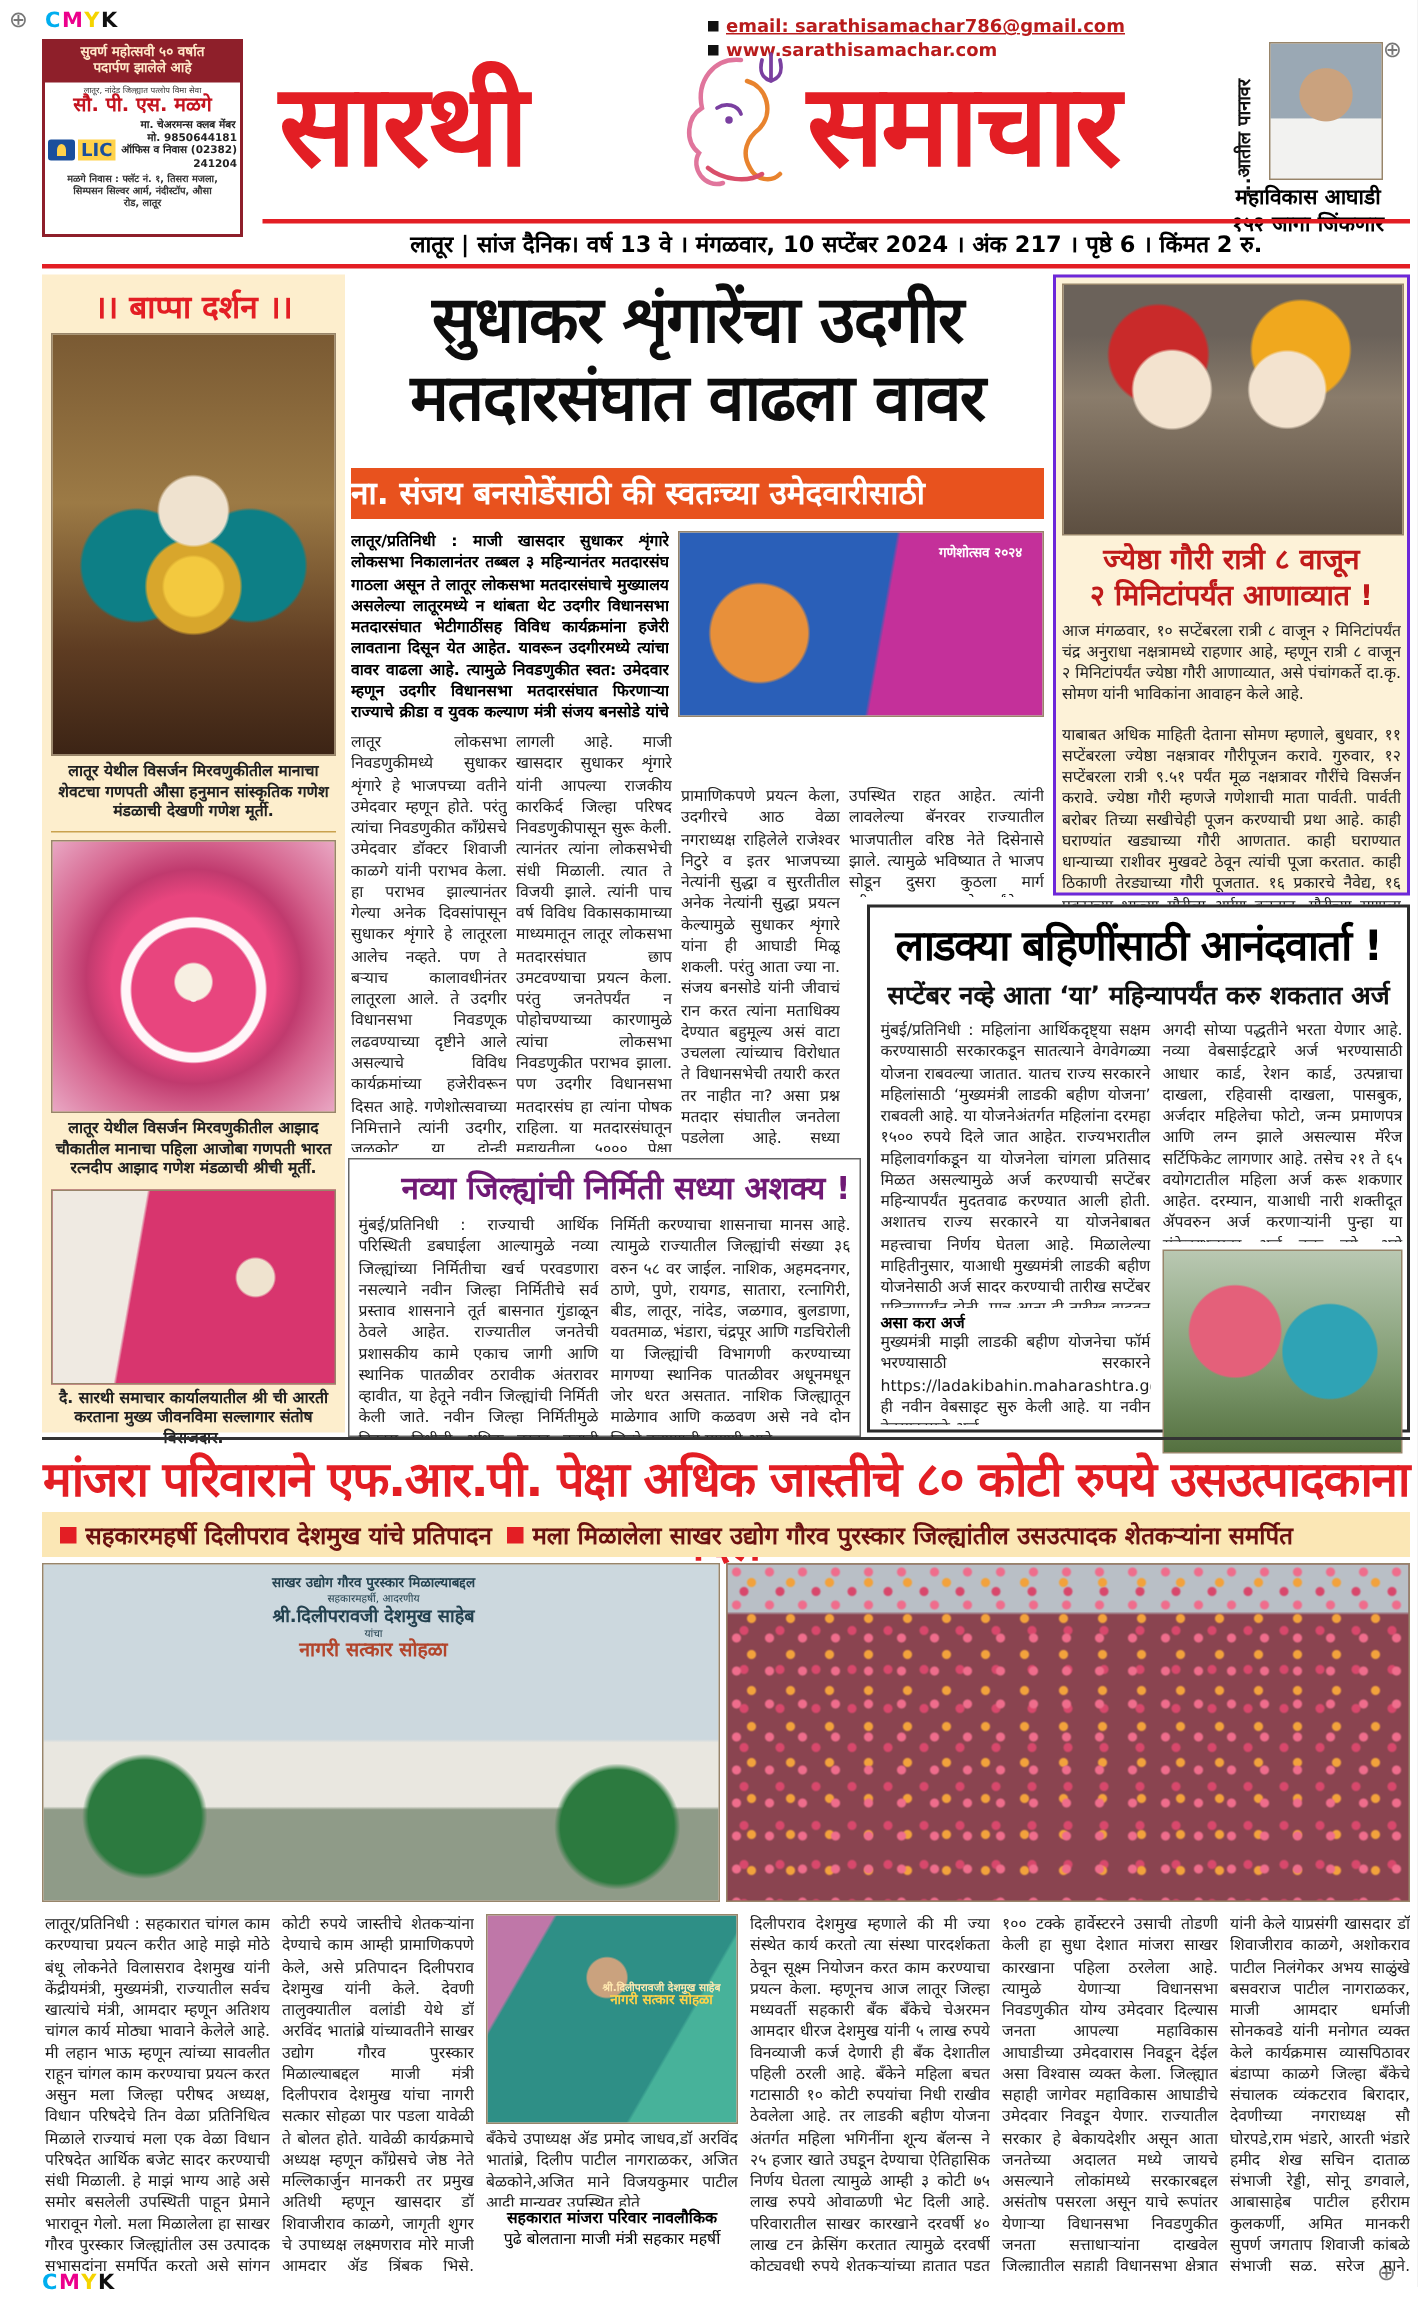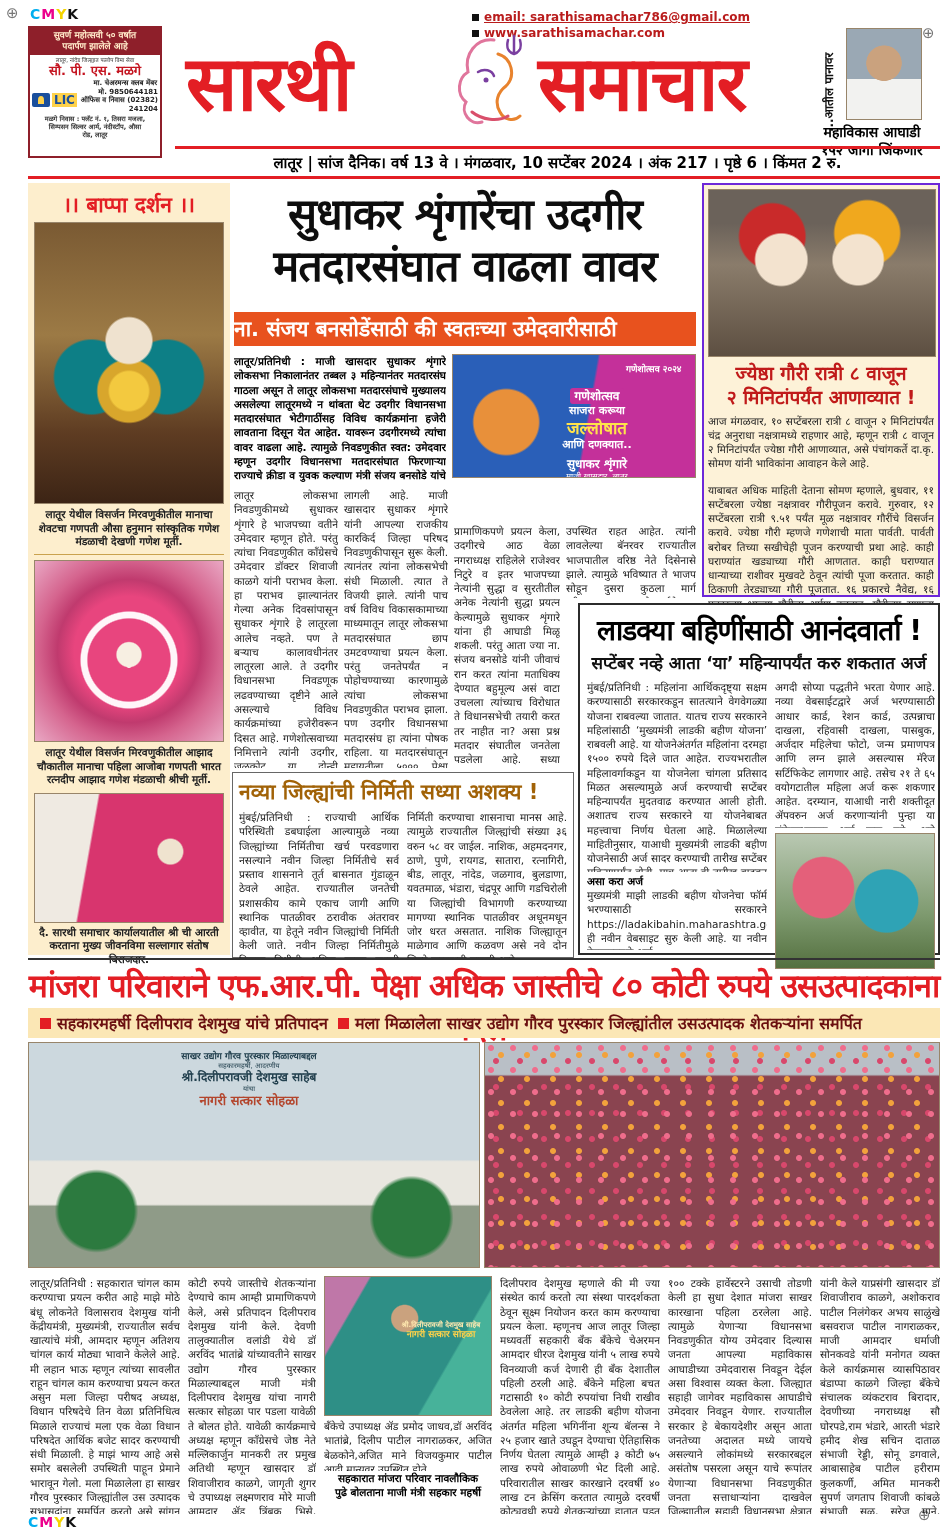--- a/index.html
+++ b/index.html
@@ -99,21 +99,21 @@
   .badge-pill { background:#c4309a; color:#fff; font-weight:bold; border-radius:3px; padding:1px 5px; display:inline-block; }
 
   .gauri-box { border:2px solid #6d28d9; background:#fdf2d8; }
   .gauri-hl { color:#c01a1a; font-weight:bold; font-size:19px; text-align:center; line-height:1.25; }
 
   .ladki-box { border:2px solid #2b2b2b; background:#fff; }
   .ladki-hl { font-weight:bold; font-size:28px; text-align:center; color:#000; letter-spacing:-1px; }
   .ladki-sub { font-weight:bold; font-size:17px; text-align:center; color:#111; }
 
   .dist-box { border:1px solid #666; background:#fff; }
-  .dist-hl { font-weight:bold; font-size:21px; text-align:left; color:#a16207; }
+  .dist-hl { font-weight:bold; font-size:21px; text-align:right; color:#701a75; }
 
   .sugar-hl { color:#e31e24; font-weight:bold; font-size:32px; text-align:center; letter-spacing:-1px; }
   .band { background:#fbe7b5; display:flex; align-items:center; gap:10px; padding:0 12px; }
   .band .item { display:flex; align-items:center; gap:6px; font-weight:bold; font-size:16px; color:#6b1010; }
   .band .bsq { width:11px; height:11px; background:#e31e24; flex:0 0 auto; }
 
   .ins-bold { font-weight:bold; font-size:10.5px; text-align:center; color:#000; }
 </style>
 </head>
 <body>
@@ -192,28 +192,20 @@
   <div class="abs lead-hl" style="left:234px; top:188px; width:462px;">
     <div>सुधाकर शृंगारेंचा उदगीर</div>
     <div>मतदारसंघात वाढला वावर</div>
   </div>
   <div class="abs kicker" style="left:234px; top:312px; width:462px; height:34px;">ना. संजय बनसोडेंसाठी की स्वतःच्या उमेदवारीसाठी</div>
 
   <div class="abs btxt btxt-b" style="left:234px; top:354px; width:212px; height:128px;">लातूर/प्रतिनिधी : माजी खासदार सुधाकर शृंगारे लोकसभा निकालानंतर तब्बल ३ महिन्यानंतर मतदारसंघ गाठला असून ते लातूर लोकसभा मतदारसंघाचे मुख्यालय असलेल्या लातूरमध्ये न थांबता थेट उदगीर विधानसभा मतदारसंघात भेटीगाठींसह विविध कार्यक्रमांना हजेरी लावताना दिसून येत आहेत. यावरून उदगीरमध्ये त्यांचा वावर वाढला आहे. त्यामुळे निवडणुकीत स्वत: उमेदवार म्हणून उदगीर विधानसभा मतदारसंघात फिरणाऱ्या राज्याचे क्रीडा व युवक कल्याण मंत्री संजय बनसोडे यांचे हात बळकट करण्यासाठी शृंगारे गाठीभेटी घेत आहेत की स्वत:च्या उमेदवारीसाठी, हा येणारा काळच ठरवेल. एकंदरीत शृंगारे यांच्या उदगीर मतदारसंघातील वावराने राजकीय चर्चेला उधाण आले आहे.</div>
 
   <div class="abs ph ph-banner" style="left:452px; top:354px; width:244px; height:124px;">
     <div class="overlay badge-pill" style="left:168px; top:8px; font-size:9px;">गणेशोत्सव २०२४</div>
-    <div class="overlay" style="left:84px; top:30px; width:120px;">
-      <span class="badge-pill" style="font-size:12px;">गणेशोत्सव</span>
-      <div style="font-size:11px; font-weight:bold;">साजरा करूया</div>
-      <div style="font-size:17px; font-weight:bold; color:#ffe34a;">जल्लोषात</div>
-      <div style="font-size:11px; font-weight:bold;">आणि दणक्यात..</div>
-      <div style="font-size:12px; font-weight:bold; margin-top:6px;">सुधाकर शृंगारे</div>
-      <div style="font-size:8px;">माजी खासदार, लातूर</div>
-    </div>
   </div>
 
   <div class="abs btxt" style="left:234px; top:488px; width:104px; height:280px;">लातूर लोकसभा निवडणुकीमध्ये सुधाकर शृंगारे हे भाजपच्या वतीने उमेदवार म्हणून होते. परंतु त्यांचा निवडणुकीत काँग्रेसचे उमेदवार डॉक्टर शिवाजी काळगे यांनी पराभव केला. हा पराभव झाल्यानंतर गेल्या अनेक दिवसांपासून सुधाकर शृंगारे हे लातूरला आलेच नव्हते. पण ते बऱ्याच कालावधीनंतर लातूरला आले. ते उदगीर विधानसभा निवडणूक लढवण्याच्या दृष्टीने आले असल्याचे विविध कार्यक्रमांच्या हजेरीवरून दिसत आहे. गणेशोत्सवाच्या निमित्ताने त्यांनी उदगीर, जळकोट या दोन्ही तालुक्यांमध्ये बॅनरच्या माध्यमातून त्यांनी जनतेस गणेशोत्सवाच्या शुभेच्छा दिल्या. या सर्व गोष्टींवरून टायगर अभी जिंदा है...हेच सांगण्याचा प्रयत्न माजी खासदार सुधाकर शृंगारे यांनी केला असल्याचे चर्चा रंगू</div>
   <div class="abs btxt" style="left:344px; top:488px; width:104px; height:280px;">लागली आहे. माजी खासदार सुधाकर शृंगारे यांनी आपल्या राजकीय कारकिर्द जिल्हा परिषद निवडणुकीपासून सुरू केली. त्यानंतर त्यांना लोकसभेची संधी मिळाली. त्यात ते विजयी झाले. त्यांनी पाच वर्ष विविध विकासकामाच्या माध्यमातून लातूर लोकसभा मतदारसंघात छाप उमटवण्याचा प्रयत्न केला. परंतु जनतेपर्यंत न पोहोचण्याच्या कारणामुळे त्यांचा लोकसभा निवडणुकीत पराभव झाला. पण उदगीर विधानसभा मतदारसंघ हा त्यांना पोषक राहिला. या मतदारसंघातून महायुतीला ५००० पेक्षा जास्त मताधिक्य मिळालं. राज्याची क्रीडा व युवक कल्याण मंत्री संजय बनसोडे यांनी स्वतः उमेदवार समजून मतदारसंघांमध्ये प्रत्येक मतदारापर्यंत पोहोचण्याचा</div>
   <div class="abs btxt" style="left:454px; top:524px; width:106px; height:244px;">प्रामाणिकपणे प्रयत्न केला, उदगीरचे आठ वेळा नगराध्यक्ष राहिलेले राजेश्वर निटुरे व इतर भाजपच्या नेत्यांनी सुद्धा व सुरतीतील अनेक नेत्यांनी सुद्धा प्रयत्न केल्यामुळे सुधाकर शृंगारे यांना ही आघाडी मिळू शकली. परंतु आता ज्या ना. संजय बनसोडे यांनी जीवाचं रान करत त्यांना मताधिक्य देण्यात बहुमूल्य असं वाटा उचलला त्यांच्याच विरोधात ते विधानसभेची तयारी करत तर नाहीत ना? असा प्रश्न मतदार संघातील जनतेला पडलेला आहे. सध्या सुधाकर शृंगारे गणेशोत्सवाच्या निमित्ताने विविध भाजप कार्यकर्त्यांच्या व विविध राजकीय पक्षातील कार्यकर्त्यांच्या गाठीभेटी घेताना दिसत आहेत. उदगीर-जळकोट मतदारसंघातील विविध मंडळाच्या श्रीच्या आरतींना</div>
   <div class="abs btxt" style="left:566px; top:524px; width:130px; height:74px;">उपस्थित राहत आहेत. त्यांनी लावलेल्या बॅनरवर राज्यातील भाजपातील वरिष्ठ नेते दिसेनासे झाले. त्यामुळे भविष्यात ते भाजप सोडून दुसरा कुठला मार्ग स्वीकारणार का याकडे सर्वांचे लक्ष लागले आहे.</div>
 
   <div class="abs gauri-box" style="left:702px; top:183px; width:238px; height:414px; padding:4px;">
     <div class="ph ph-gauri" style="position:relative; width:228px; height:168px;"></div>
     <div class="gauri-hl" style="margin-top:5px;">
@@ -277,20 +269,20 @@
 
   <div class="abs" style="left:324px; top:1276px; width:168px; height:238px; overflow:hidden;">
     <div class="ph ph-podium" style="position:relative; width:168px; height:140px;">
       <div class="overlay" style="left:70px; top:44px; width:92px;">
         <div style="font-size:7px; font-weight:bold; color:#ffe9b0;">श्री.दिलीपरावजी देशमुख साहेब</div>
         <div style="font-size:9px; font-weight:bold; color:#ffd24a;">नागरी सत्कार सोहळा</div>
       </div>
     </div>
     <div class="btxt" style="margin-top:3px; height:52px;">बँकेचे उपाध्यक्ष ॲड प्रमोद जाधव,डॉ अरविंद भातांब्रे, दिलीप पाटील नागराळकर, अजित बेळकोने,अजित माने विजयकुमार पाटील आदी मान्यवर उपस्थित होते</div>
     <div class="ins-bold">सहकारात मांजरा परिवार नावलौकिक</div>
-    <div class="ins-bold" style="font-weight:bold;">पुढे बोलताना माजी मंत्री सहकार महर्षी</div>
+    <div class="ins-bold" style="font-weight:normal;">पुढे बोलताना माजी मंत्री सहकार महर्षी</div>
   </div>
 
   <div class="abs btxt" style="left:500px; top:1276px; width:160px; height:238px;">दिलीपराव देशमुख म्हणाले की मी ज्या संस्थेत कार्य करतो त्या संस्था पारदर्शकता ठेवून सूक्ष्म नियोजन करत काम करण्याचा प्रयत्न केला. म्हणूनच आज लातूर जिल्हा मध्यवर्ती सहकारी बँक बँकेचे चेअरमन आमदार धीरज देशमुख यांनी ५ लाख रुपये विनव्याजी कर्ज देणारी ही बँक देशातील पहिली ठरली आहे. बँकेने महिला बचत गटासाठी १० कोटी रुपयांचा निधी राखीव ठेवलेला आहे. तर लाडकी बहीण योजना अंतर्गत महिला भगिनींना शून्य बॅलन्स ने २५ हजार खाते उघडून देण्याचा ऐतिहासिक निर्णय घेतला त्यामुळे आम्ही ३ कोटी ७५ लाख रुपये ओवाळणी भेट दिली आहे. परिवारातील साखर कारखाने दरवर्षी ४० लाख टन क्रेसिंग करतात त्यामुळे दरवर्षी कोट्यवधी रुपये शेतकऱ्यांच्या हातात पडत आहेत एफ आर पी पेक्षा अधिक ८० कोटी रुपये आम्ही जास्तीचे शेतकऱ्यांना देण्याचे काम केले आहे.</div>
   <div class="abs btxt" style="left:668px; top:1276px; width:144px; height:238px;">१०० टक्के हार्वेस्टरने उसाची तोडणी केली हा सुधा देशात मांजरा साखर कारखाना पहिला ठरलेला आहे. त्यामुळे येणाऱ्या विधानसभा निवडणुकीत योग्य उमेदवार दिल्यास जनता आपल्या महाविकास आघाडीच्या उमेदवारास निवडून देईल असा विश्वास व्यक्त केला. जिल्ह्यात सहाही जागेवर महाविकास आघाडीचे उमेदवार निवडून येणार. राज्यातील सरकार हे बेकायदेशीर असून आता जनतेच्या अदालत मध्ये जायचे असल्याने लोकांमध्ये सरकारबद्दल असंतोष पसरला असून याचे रूपांतर येणाऱ्या विधानसभा निवडणुकीत जनता सत्ताधाऱ्यांना दाखवेल जिल्ह्यातील सहाही विधानसभा क्षेत्रात महाविकास आघाडीचे उमेदवार निवडून येतील असा विश्वास त्यांनी व्यक्त केला. यावेळी प्रास्ताविक डॉ अरविंद भातंब्रे</div>
   <div class="abs btxt" style="left:820px; top:1276px; width:120px; height:238px;">यांनी केले याप्रसंगी खासदार डॉ शिवाजीराव काळगे, अशोकराव पाटील निलंगेकर अभय साळुंखे बसवराज पाटील नागराळकर, माजी आमदार धर्माजी सोनकवडे यांनी मनोगत व्यक्त केले कार्यक्रमास व्यासपिठावर बंडाप्पा काळगे जिल्हा बँकेचे संचालक व्यंकटराव बिरादार, देवणीच्या नगराध्यक्ष सौ घोरपडे,राम भंडारे, आरती भंडारे हमीद शेख सचिन दाताळ संभाजी रेड्डी, सोनू डगवाले, आबासाहेब पाटील हरीराम कुलकर्णी, अमित मानकरी सुपर्ण जगताप शिवाजी कांबळे संभाजी सुळ, सुरेज माने, कुषावर्ती बेळे, वैजनाथ लुळे, संजय बिराजदार, बंडलेताई, संजय रेड्डी रामलिंग मुळे, भगवान गायकवाड अनिल पाटील, चक्रधर शेळके महेश देशमुख, शेळके, सतोश पाटील, यांच्यासह नागरी सत्कार सोहळ्यास महिला पुरुष कार्यकर्ते पदाधिकारी मोठ्या संख्येने उपस्थित होते.</div>
 
 </div>
 
 </body></html>

